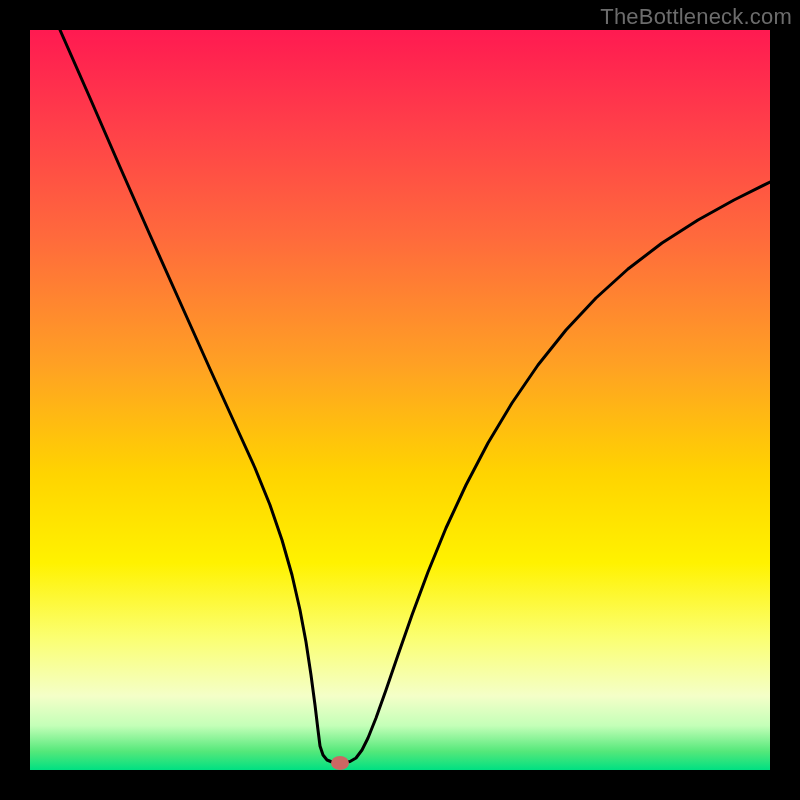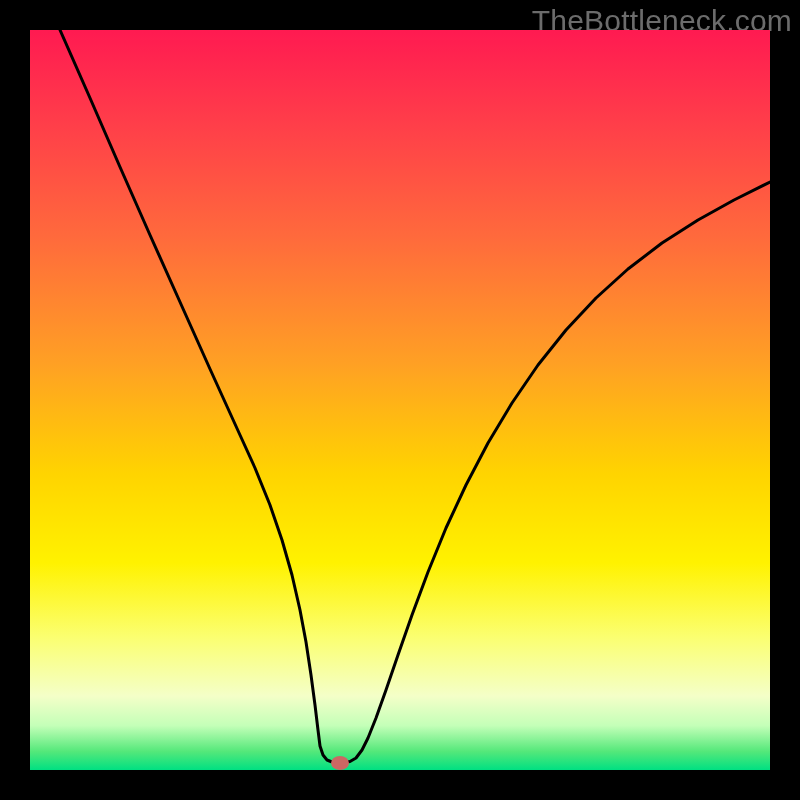--- a/index.html
+++ b/index.html
@@ -42,21 +42,21 @@
       #c4ffb8 94%,
       #54e87a 97.5%,
       #00e082 100%
     );
   }
   .watermark {
     position: absolute;
     top: 4px;
     right: 8px;
     color: #6c6c6c;
-    font-size: 30px;
+    font-size: 22px;
     letter-spacing: 0.2px;
     font-weight: 500;
     user-select: none;
   }
   svg.curve-layer {
     position: absolute;
     inset: 0;
     width: 100%;
     height: 100%;
   }

